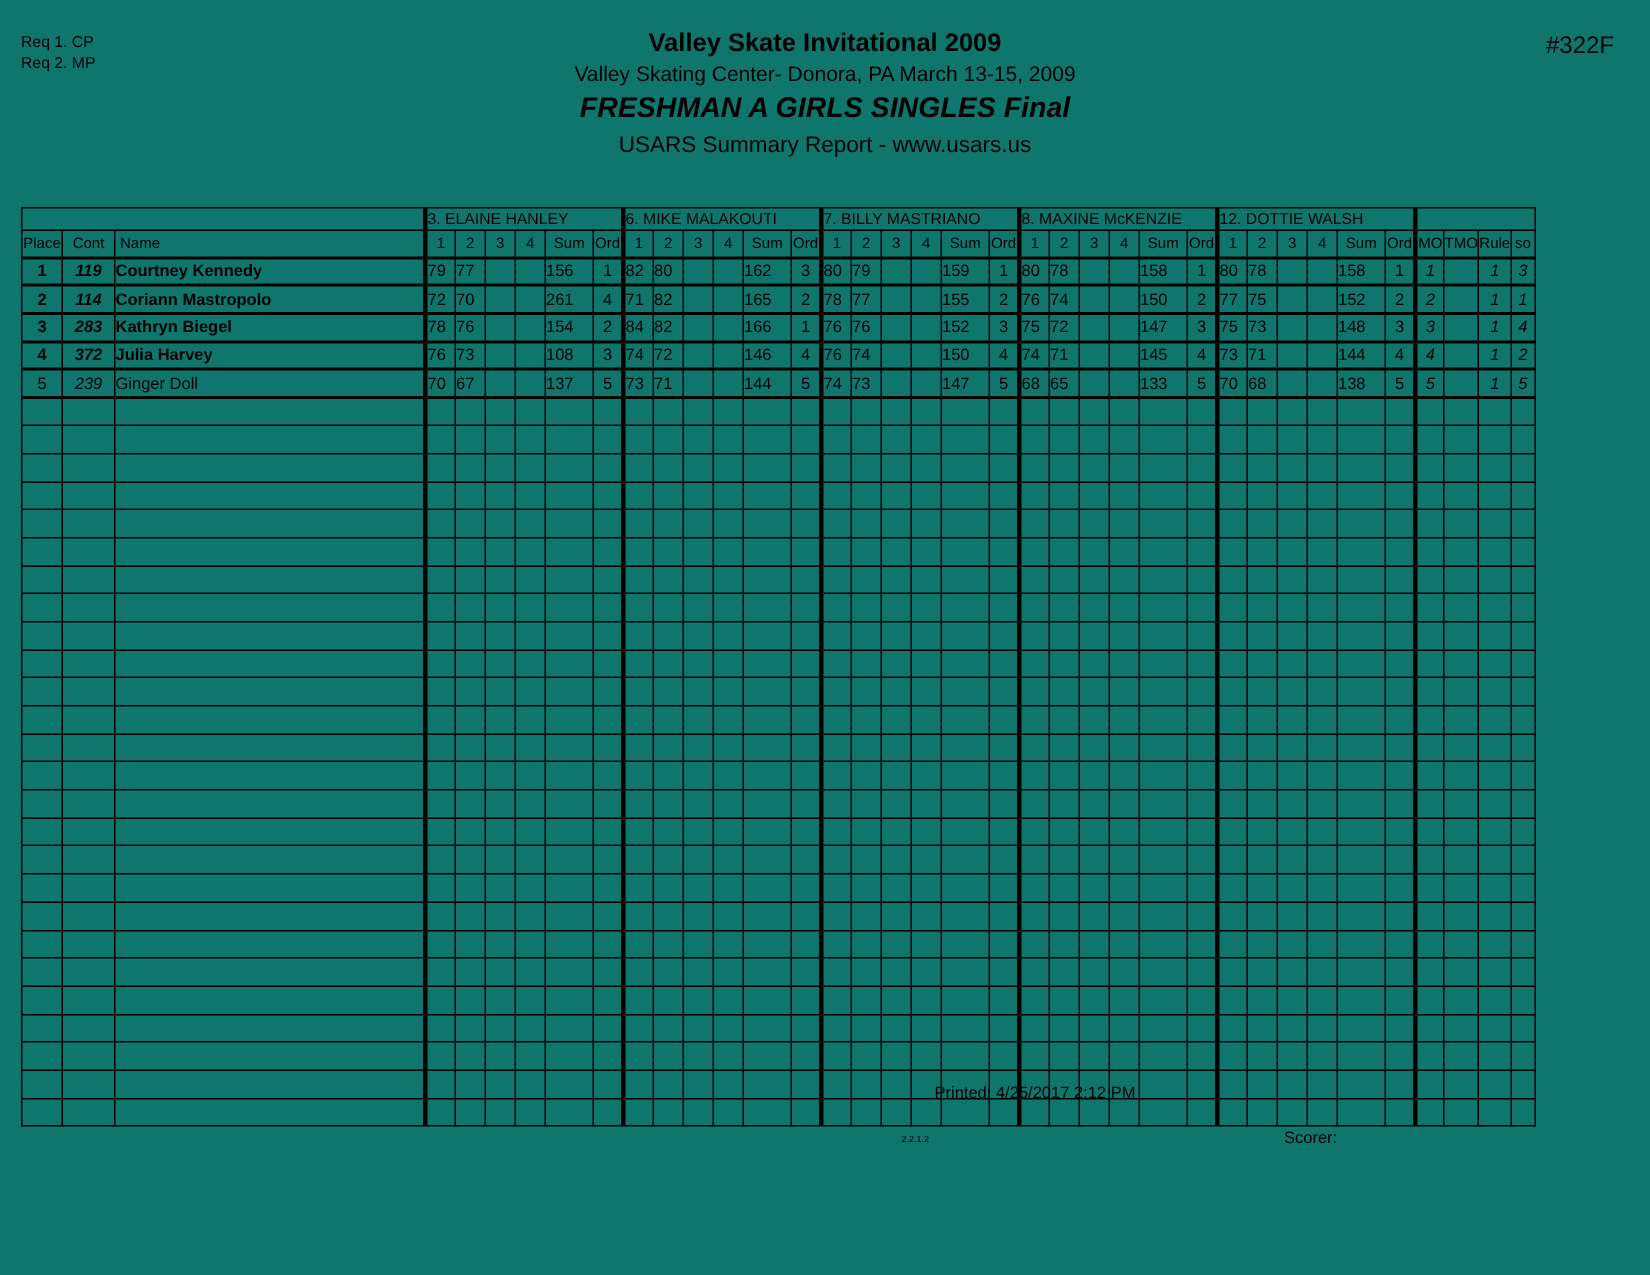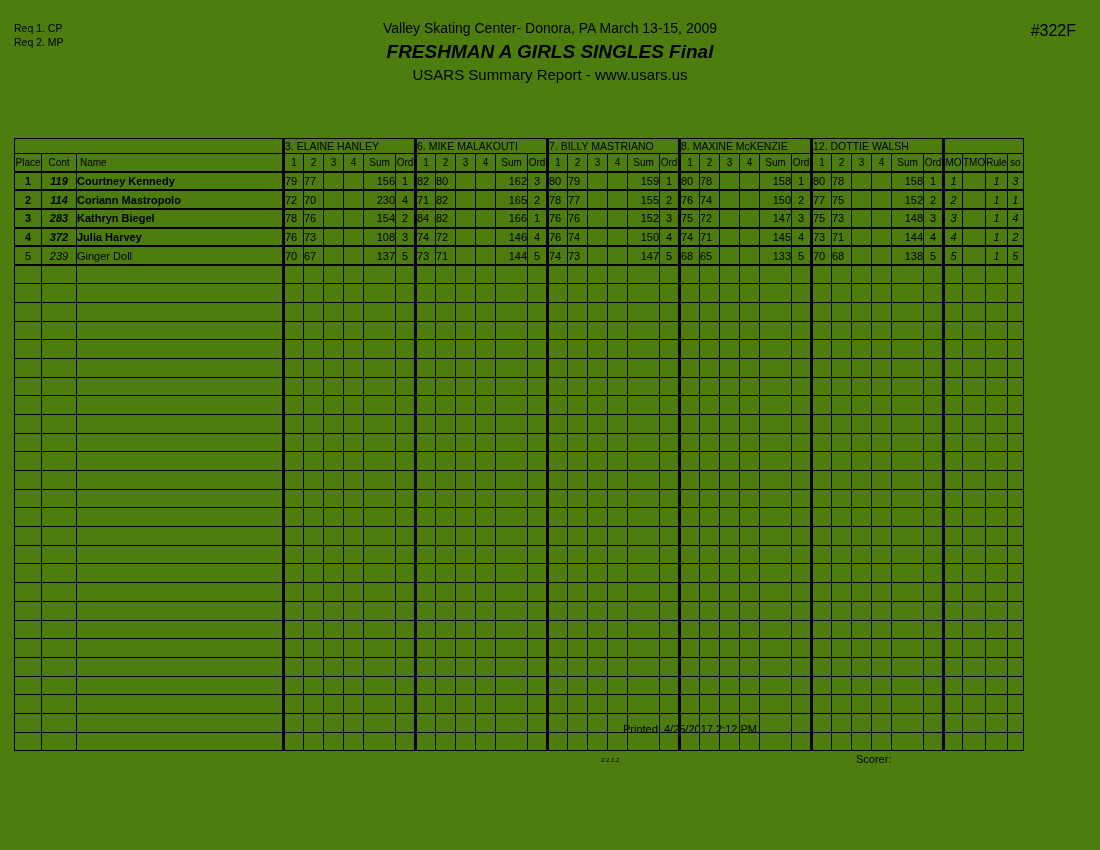--- a/index.html
+++ b/index.html
@@ -1,17 +1,17 @@
 <!DOCTYPE html>
 <html><head>
 <meta charset="utf-8">
 <style>
   html,body{margin:0;padding:0;background:#ffffff;}
   body{width:1100px;height:850px;font-family:"Liberation Sans",sans-serif;color:#000;}
-  .page{position:relative;width:1100px;height:850px;background:#4d7c0f;overflow:hidden;}
+  .page{position:relative;width:1100px;height:850px;background:#0f766e;overflow:hidden;}
 
   .req{position:absolute;left:14px;top:22px;font-size:10.5px;line-height:1.3;}
   .code{position:absolute;right:24px;top:22px;font-size:16px;font-weight:normal;}
   .titles{position:absolute;left:0;top:18px;width:100%;text-align:center;line-height:1.25;}
   .t1{font-size:17px;font-weight:bold;}
   .t2{font-size:14px;margin-top:2px;}
   .t3{font-size:19px;font-weight:bold;margin-top:2px;font-style:italic;}
   .t4{font-size:15px;margin-top:3px;}
 
   table.score{position:absolute;left:14px;top:138px;border-collapse:collapse;table-layout:fixed;}
@@ -25,40 +25,41 @@
   td.nob{border:none;}
   .judge-name{font-size:10.5px;text-align:left;padding-left:4px;}
   .hl{border-left:3px solid #000 !important;}
   th.name-h{text-align:left !important;padding-left:3px !important;}
   tr.data td{border-bottom:2px solid #000;}
   tr.bold td.place, tr.bold td.cont, tr.bold td.name{font-weight:bold;}
   td.place{text-align:center;}
   td.c{text-align:center;font-style:italic;}
   td.name{text-align:left;padding-left:3px;}
   td.sc{text-align:left;padding-left:2px;}
-  td.sum{text-align:right;padding-right:2px;}
+  td.sum{text-align:left;padding-right:2px;}
   td.ord{text-align:center;font-weight:bold;}
 
   .version{position:absolute;left:601px;top:757px;font-size:6px;}
   .printed{position:absolute;left:623px;top:723px;font-size:11px;}
   .scorer{position:absolute;left:856px;top:753px;font-size:11px;}
 </style>
 </head>
 <body>
 
 <div class="page">
 
   <div class="req">
     <div>Req 1.  CP</div>
     <div>Req 2.  MP</div>
   </div>
 
   <div class="code">#322F</div>
 
   <div class="titles">
+    <div class="t1">Valley Skate Invitational 2009</div>
     <div class="t2">Valley Skating Center- Donora, PA  March 13-15, 2009</div>
     <div class="t3">FRESHMAN A GIRLS SINGLES Final</div>
     <div class="t4">USARS Summary Report - www.usars.us</div>
   </div>
 
   <table class="score">
     <colgroup id="cols">
         <col style="width: 27px;">
         <col style="width: 35px;">
         <col style="width: 207px;">
@@ -188,21 +189,21 @@
           <td class="c">3</td>
         </tr>
         <tr class="data bold">
           <td class="place">2</td>
           <td class="c cont">114</td>
           <td class="name">Coriann Mastropolo</td>
           <td class="sc hl">72</td>
           <td class="sc">70</td>
           <td class="sc"></td>
           <td class="sc"></td>
-          <td class="sum">230</td>
+          <td class="sum">261</td>
           <td class="ord">4</td>
           <td class="sc hl">71</td>
           <td class="sc">82</td>
           <td class="sc"></td>
           <td class="sc"></td>
           <td class="sum">165</td>
           <td class="ord">2</td>
           <td class="sc hl">78</td>
           <td class="sc">77</td>
           <td class="sc"></td>

